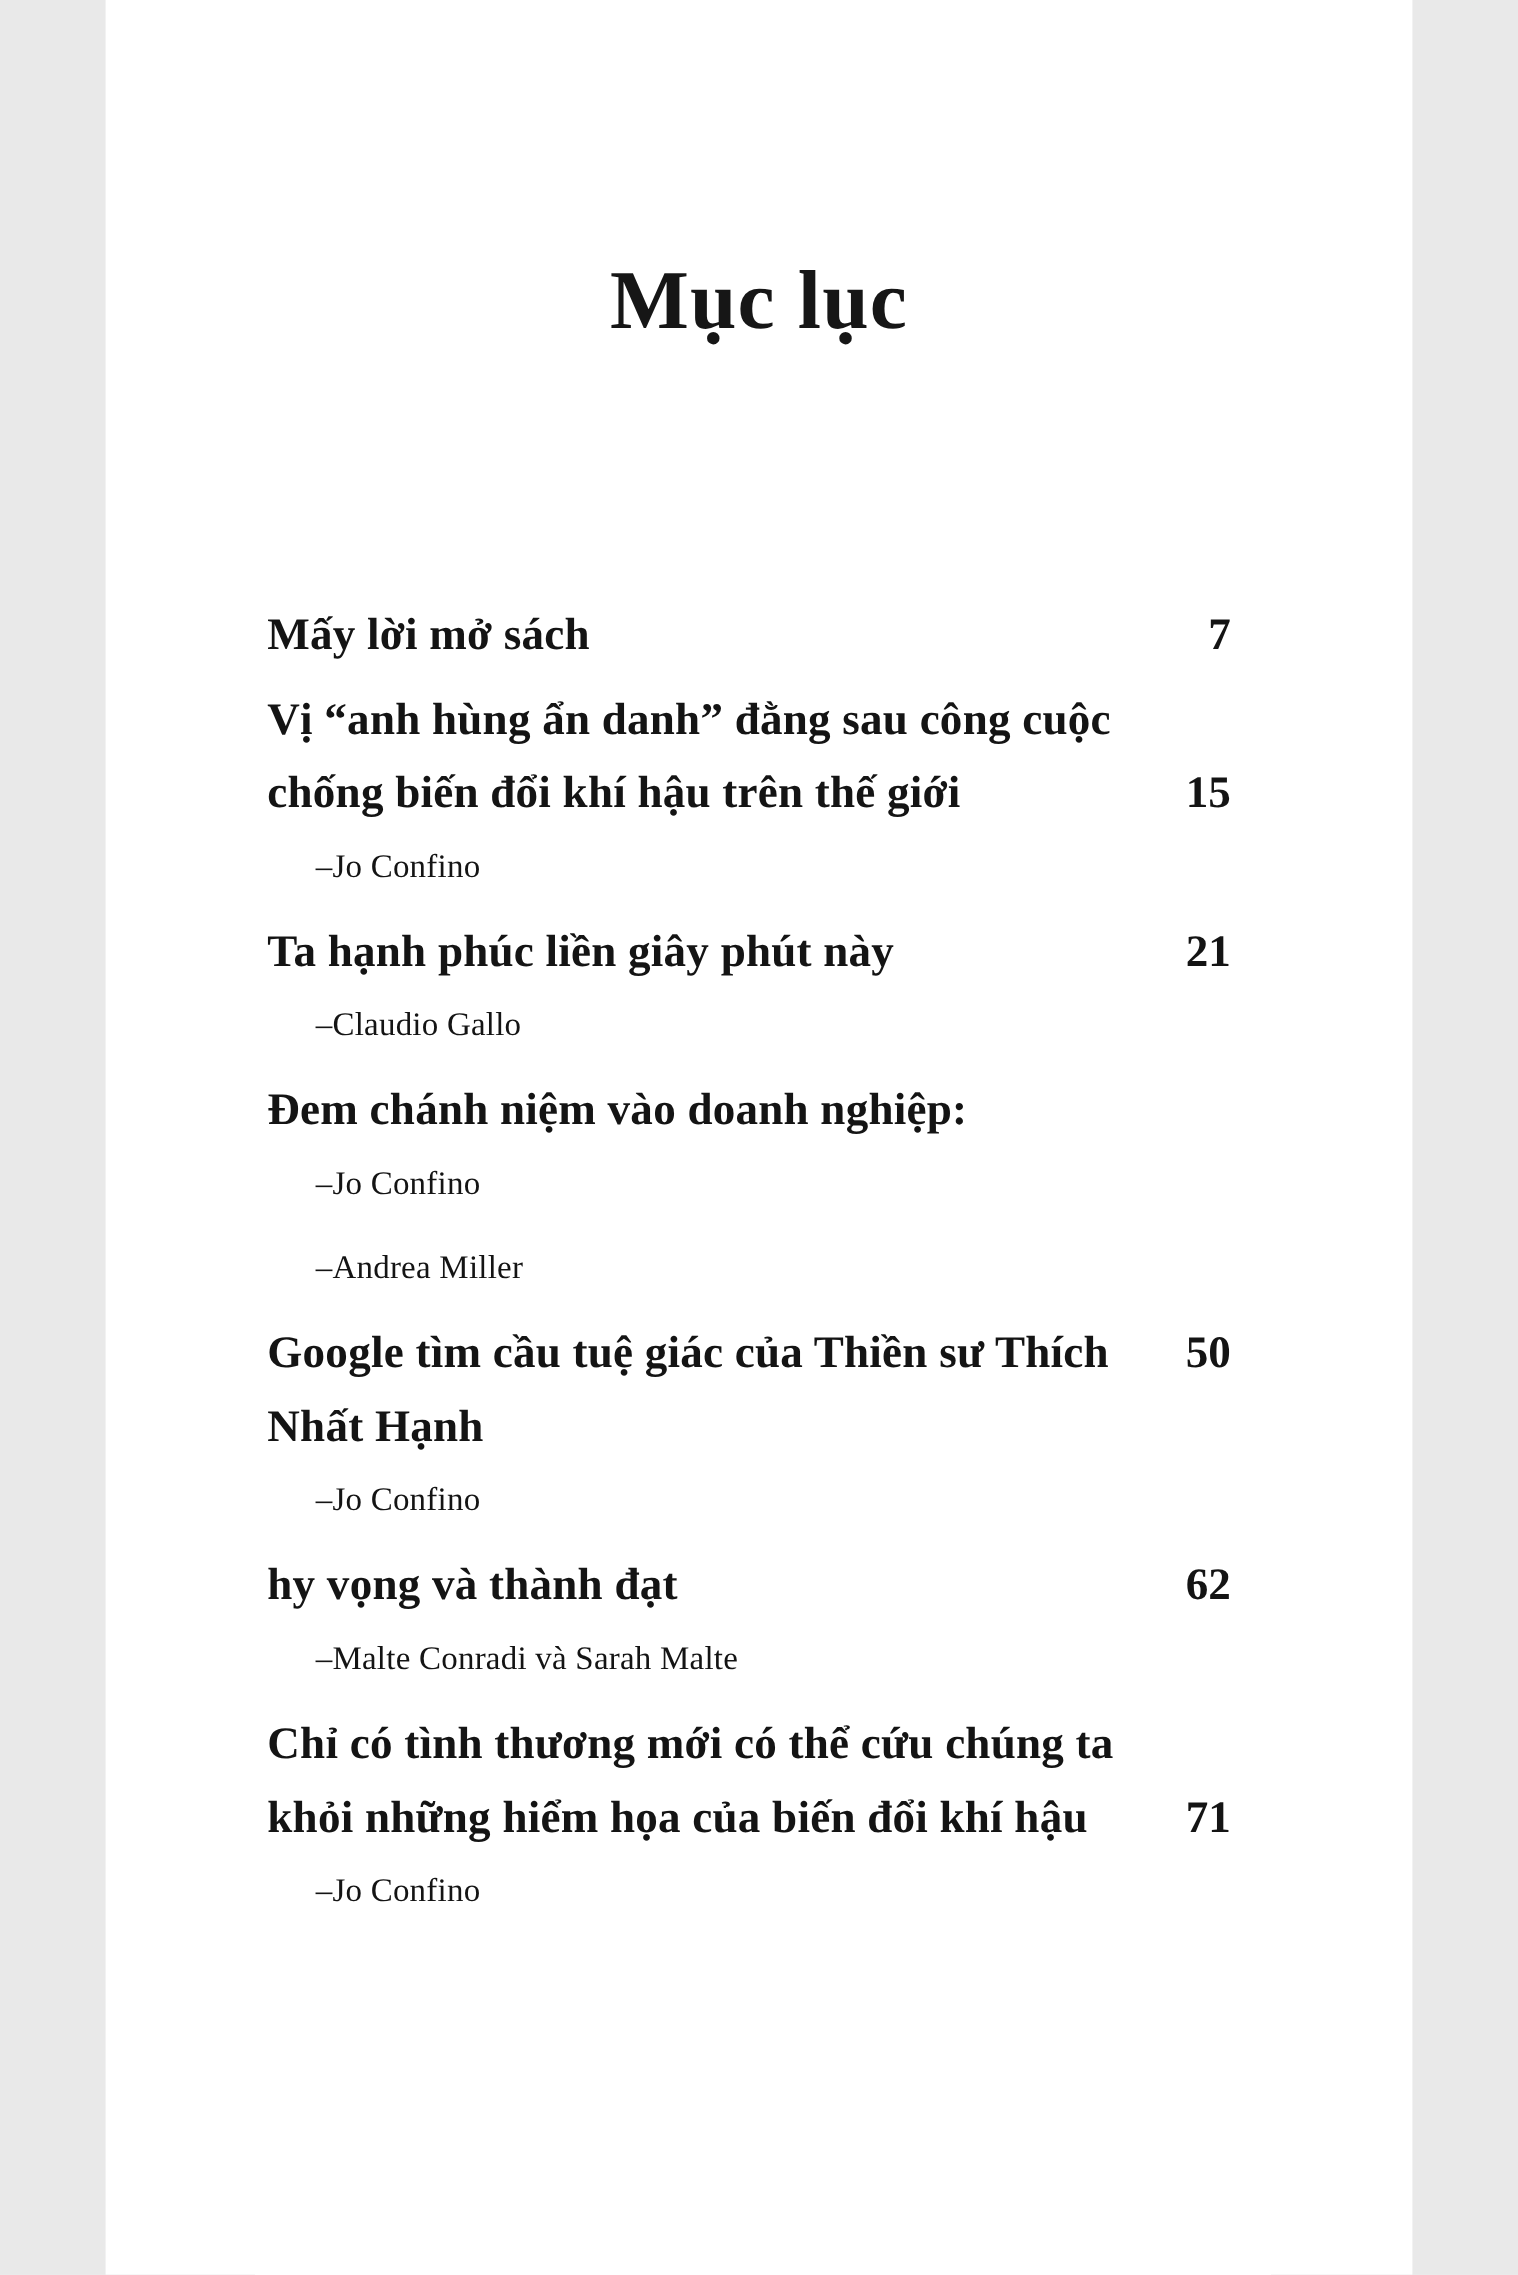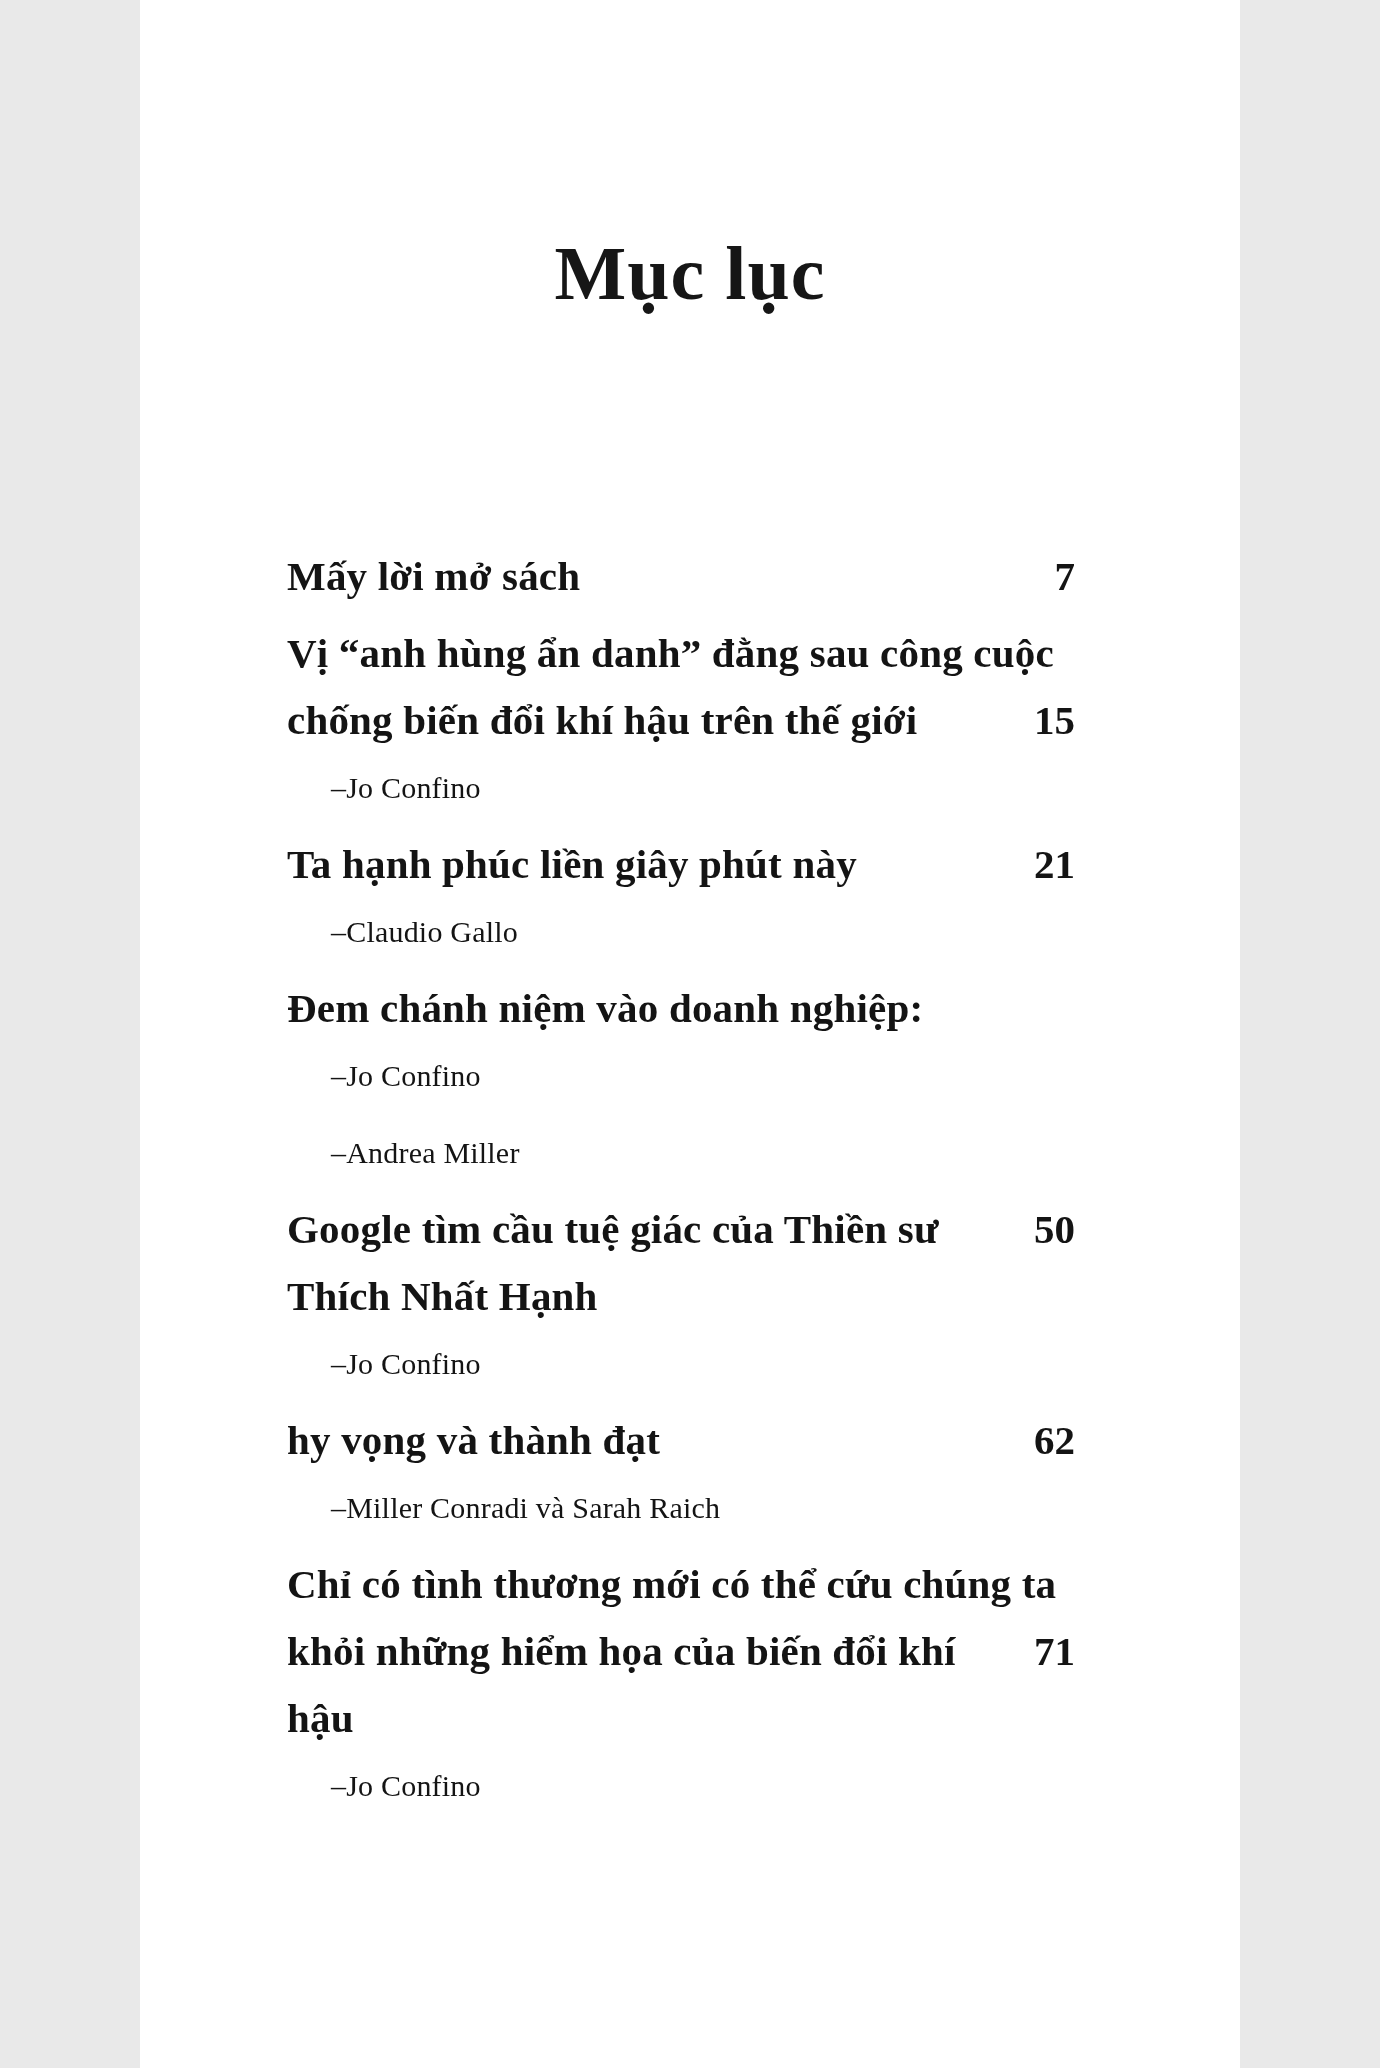--- a/index.html
+++ b/index.html
@@ -1,18 +1,18 @@
 <!DOCTYPE html>
 <html><head>
 <meta charset="utf-8">
 <style>
   html, body { margin: 0; padding: 0; background: #e9e9e9; }
   .page {
     position: relative;
-    width: 1100px;
+    width: 1188px;
     height: 2068px;
     margin: 0 auto;
     background: #ffffff;
     color: #141414;
     font-family: "Liberation Serif", "DejaVu Serif", serif;
     overflow: hidden;
   }
   .page-title {
     margin: 0;
     padding-top: 230px;
@@ -96,21 +96,21 @@
           <span class="toc-line-text">Google tìm cầu tuệ giác của Thiền sư Thích Nhất Hạnh</span>
           <span class="page-number">50</span>
         </div>
         <div class="toc-author">–Jo Confino</div>
       </div>
       <div class="toc-entry">
         <div class="toc-line">
           <span class="toc-line-text">hy vọng và thành đạt</span>
           <span class="page-number">62</span>
         </div>
-        <div class="toc-author">–Miller Conradi và Sarah Raich</div>
+        <div class="toc-author">–Malte Conradi và Sarah Malte</div>
       </div>
       <div class="toc-entry">
         <div class="toc-line">
           <span class="toc-line-text">Chỉ có tình thương mới có thể cứu chúng ta</span>
         </div>
         <div class="toc-line">
           <span class="toc-line-text">khỏi những hiểm họa của biến đổi khí hậu</span>
           <span class="page-number">71</span>
         </div>
         <div class="toc-author">–Jo Confino</div>

